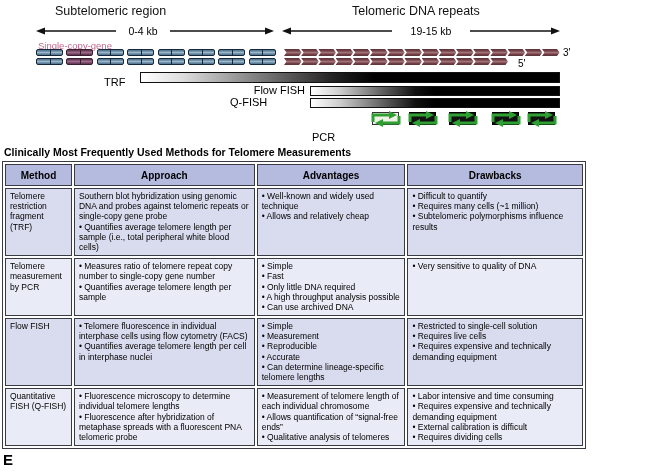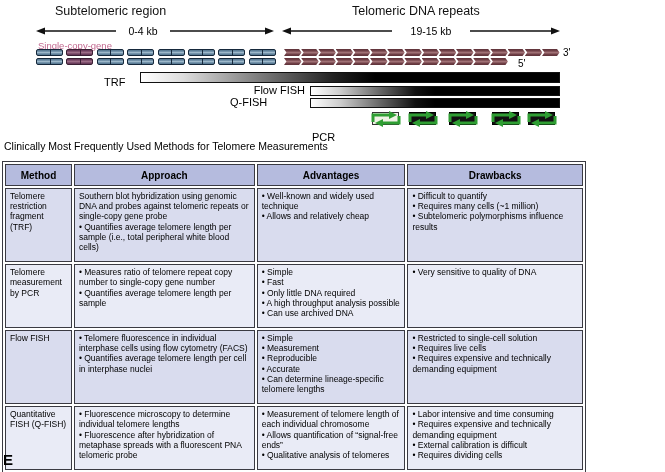--- a/index.html
+++ b/index.html
@@ -40,34 +40,34 @@
   .grad-bar.fish{
     background:linear-gradient(90deg,#ffffff 0%,#cccccc 12%,#666666 28%,#111111 42%,#000000 50%,#000000 100%);
   }
   .pcr-box{
     position:absolute;top:112px;width:27px;height:13px;box-sizing:border-box;
     background:#111;border:1px solid #000;
   }
   .pcr-box.light{background:#f0f2e6;border:1px solid #333;}
   .primer-arrows{position:absolute;left:-5px;top:-6px;width:36px;height:24px;overflow:visible;}
   
-  #table-title{position:absolute;left:4px;top:140px;font-size:10.5px;color:#000;}
+  #table-title{position:absolute;left:4px;top:146px;font-size:10.5px;color:#000;font-weight:bold;}
   #methods-table{
     position:absolute;left:2px;top:161px;width:584px;
     border-collapse:separate;border-spacing:2px;
     border:1px solid #3a3a42;background:#fff;
     table-layout:fixed;
   }
   #methods-table th{
     background:#b5bbde;border:1px solid #3a3a42;
     font-size:10px;font-weight:bold;text-align:center;padding:3px 2px;height:14px;
   }
   #methods-table td{
     border:1px solid #3a3a42;vertical-align:top;
-    font-size:8.5px;line-height:1.2;padding:2px 3px 9px 4px;
+    font-size:8.5px;line-height:1.2;padding:2px 3px 3px 4px;
   }
   #methods-table tbody tr:nth-child(odd) td{background:#d9dcee;}
   #methods-table tbody tr:nth-child(even) td{background:#e9ebf6;}
   .cell-line{margin:0;}
   #figure-label{position:absolute;left:3px;top:451px;font-size:15px;font-weight:bold;}
 </style>
 </head>
 <body>
 
 <div id="diagram">

